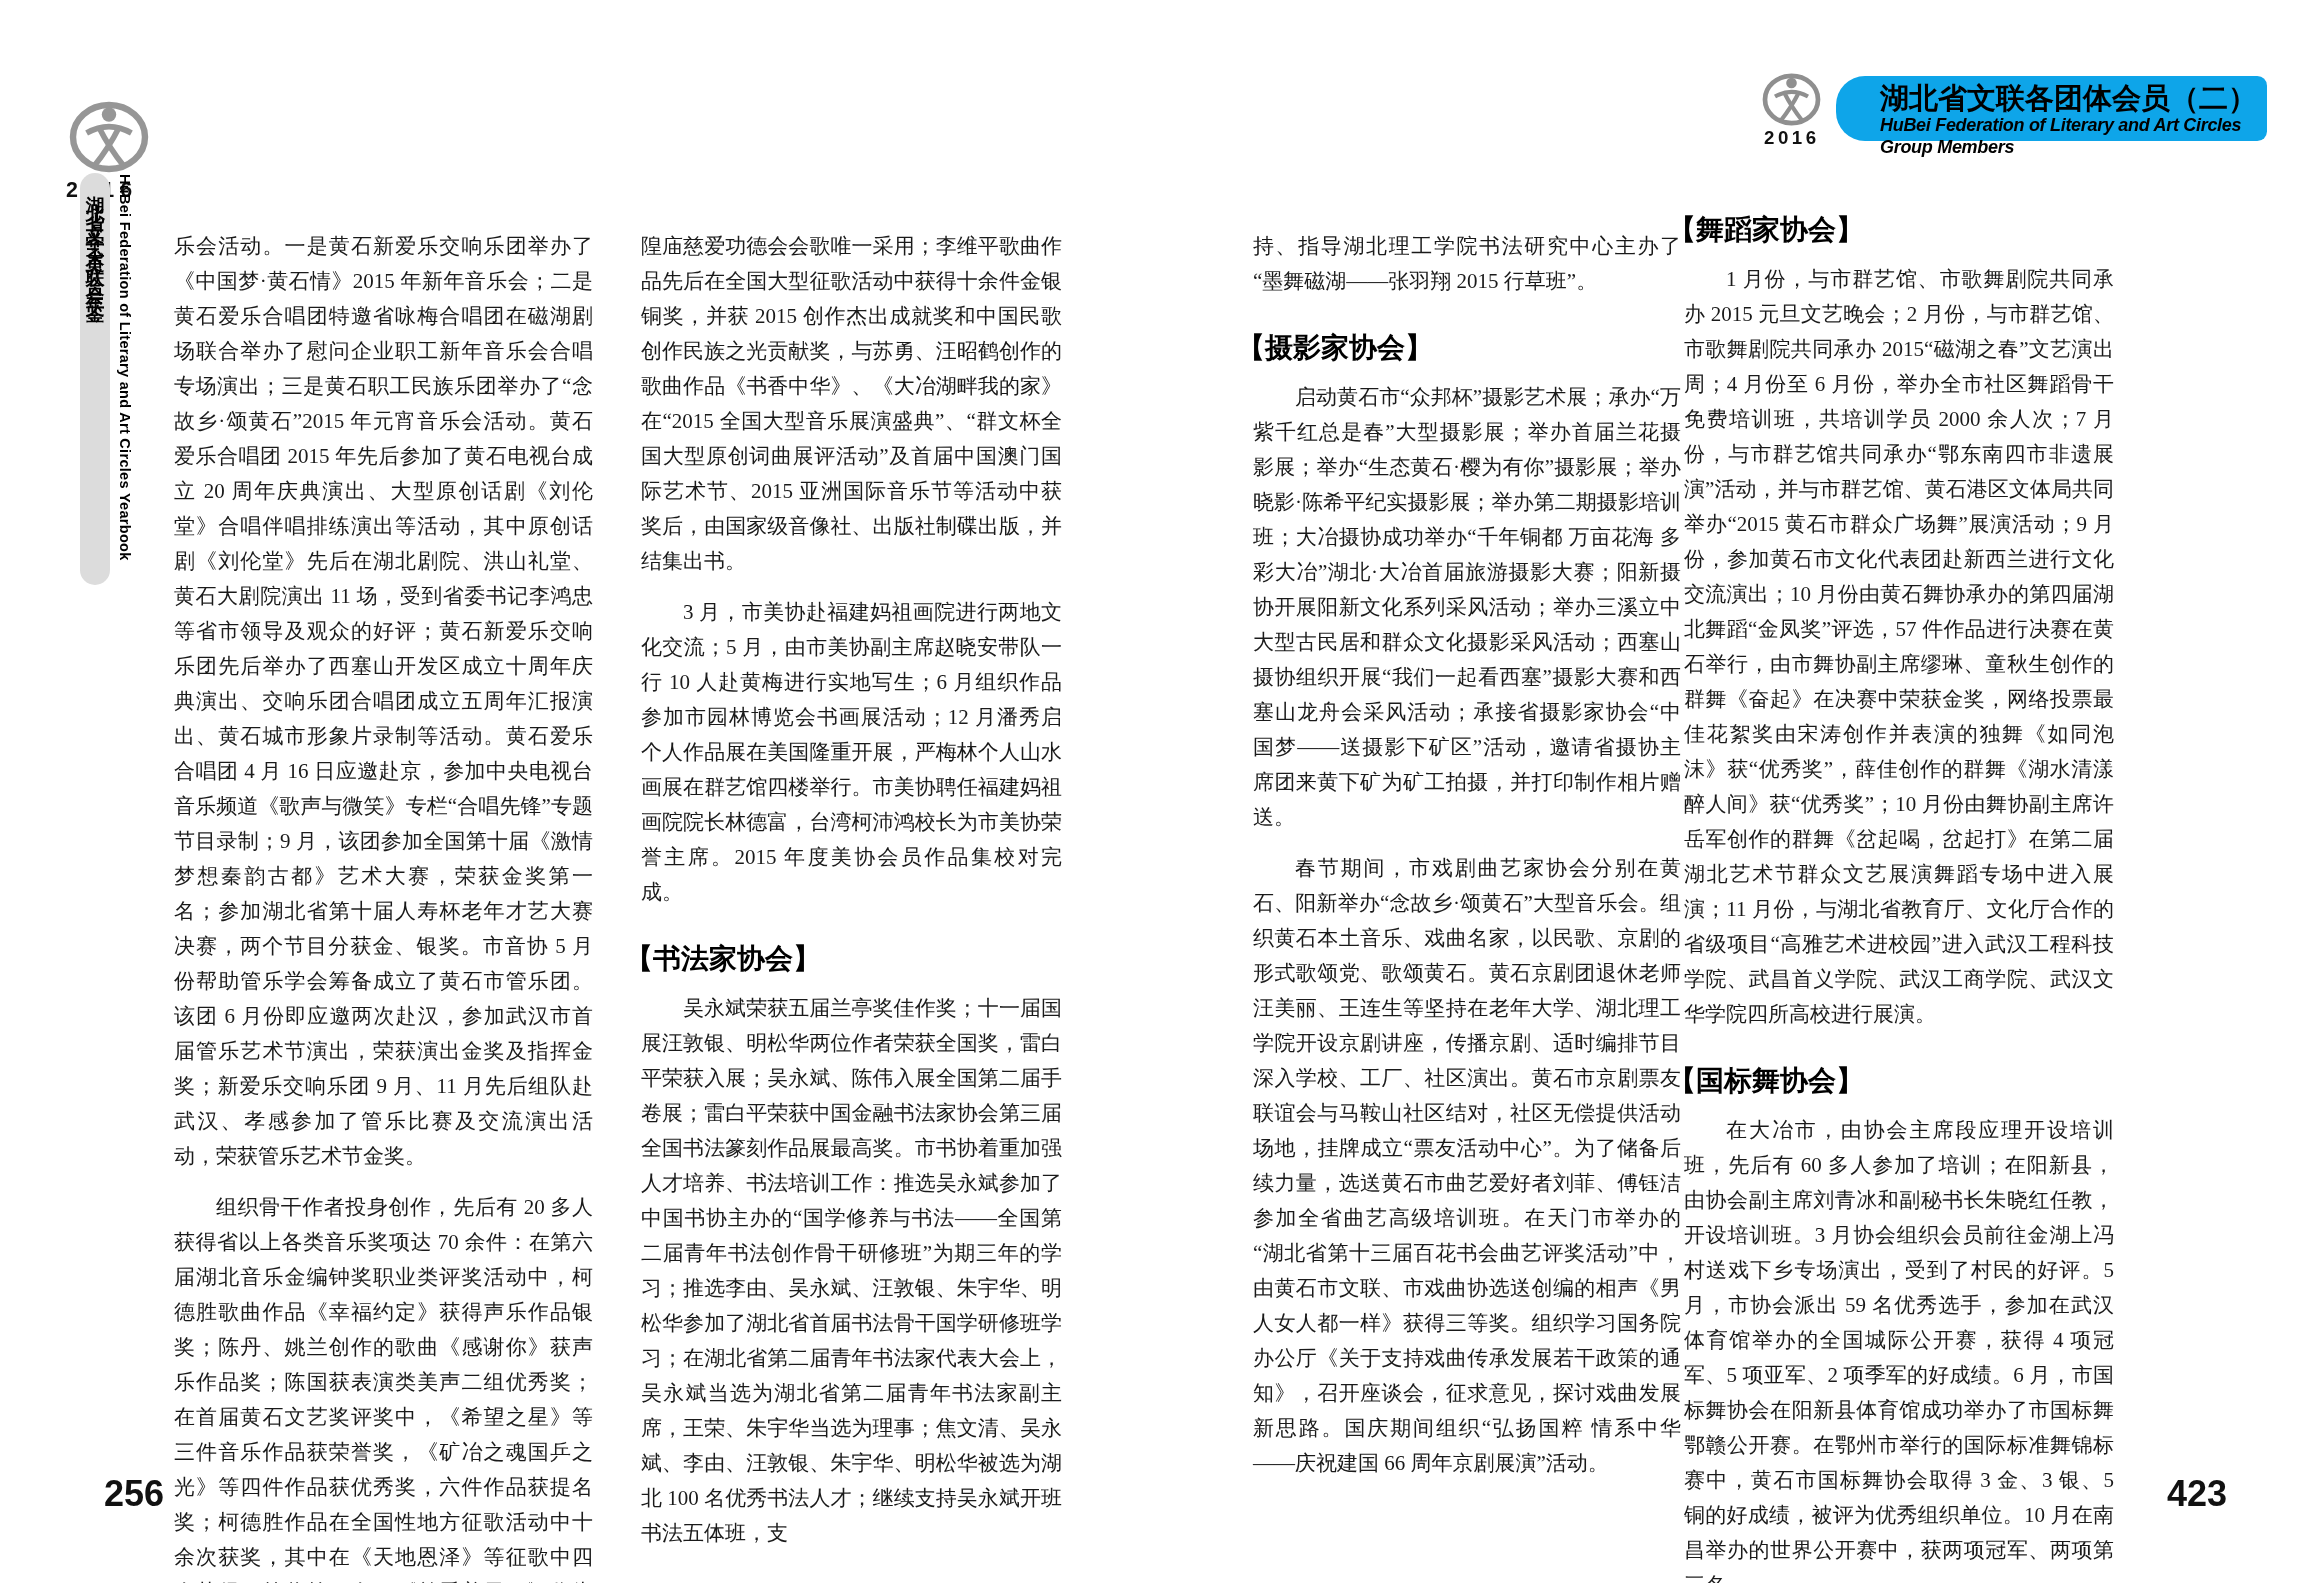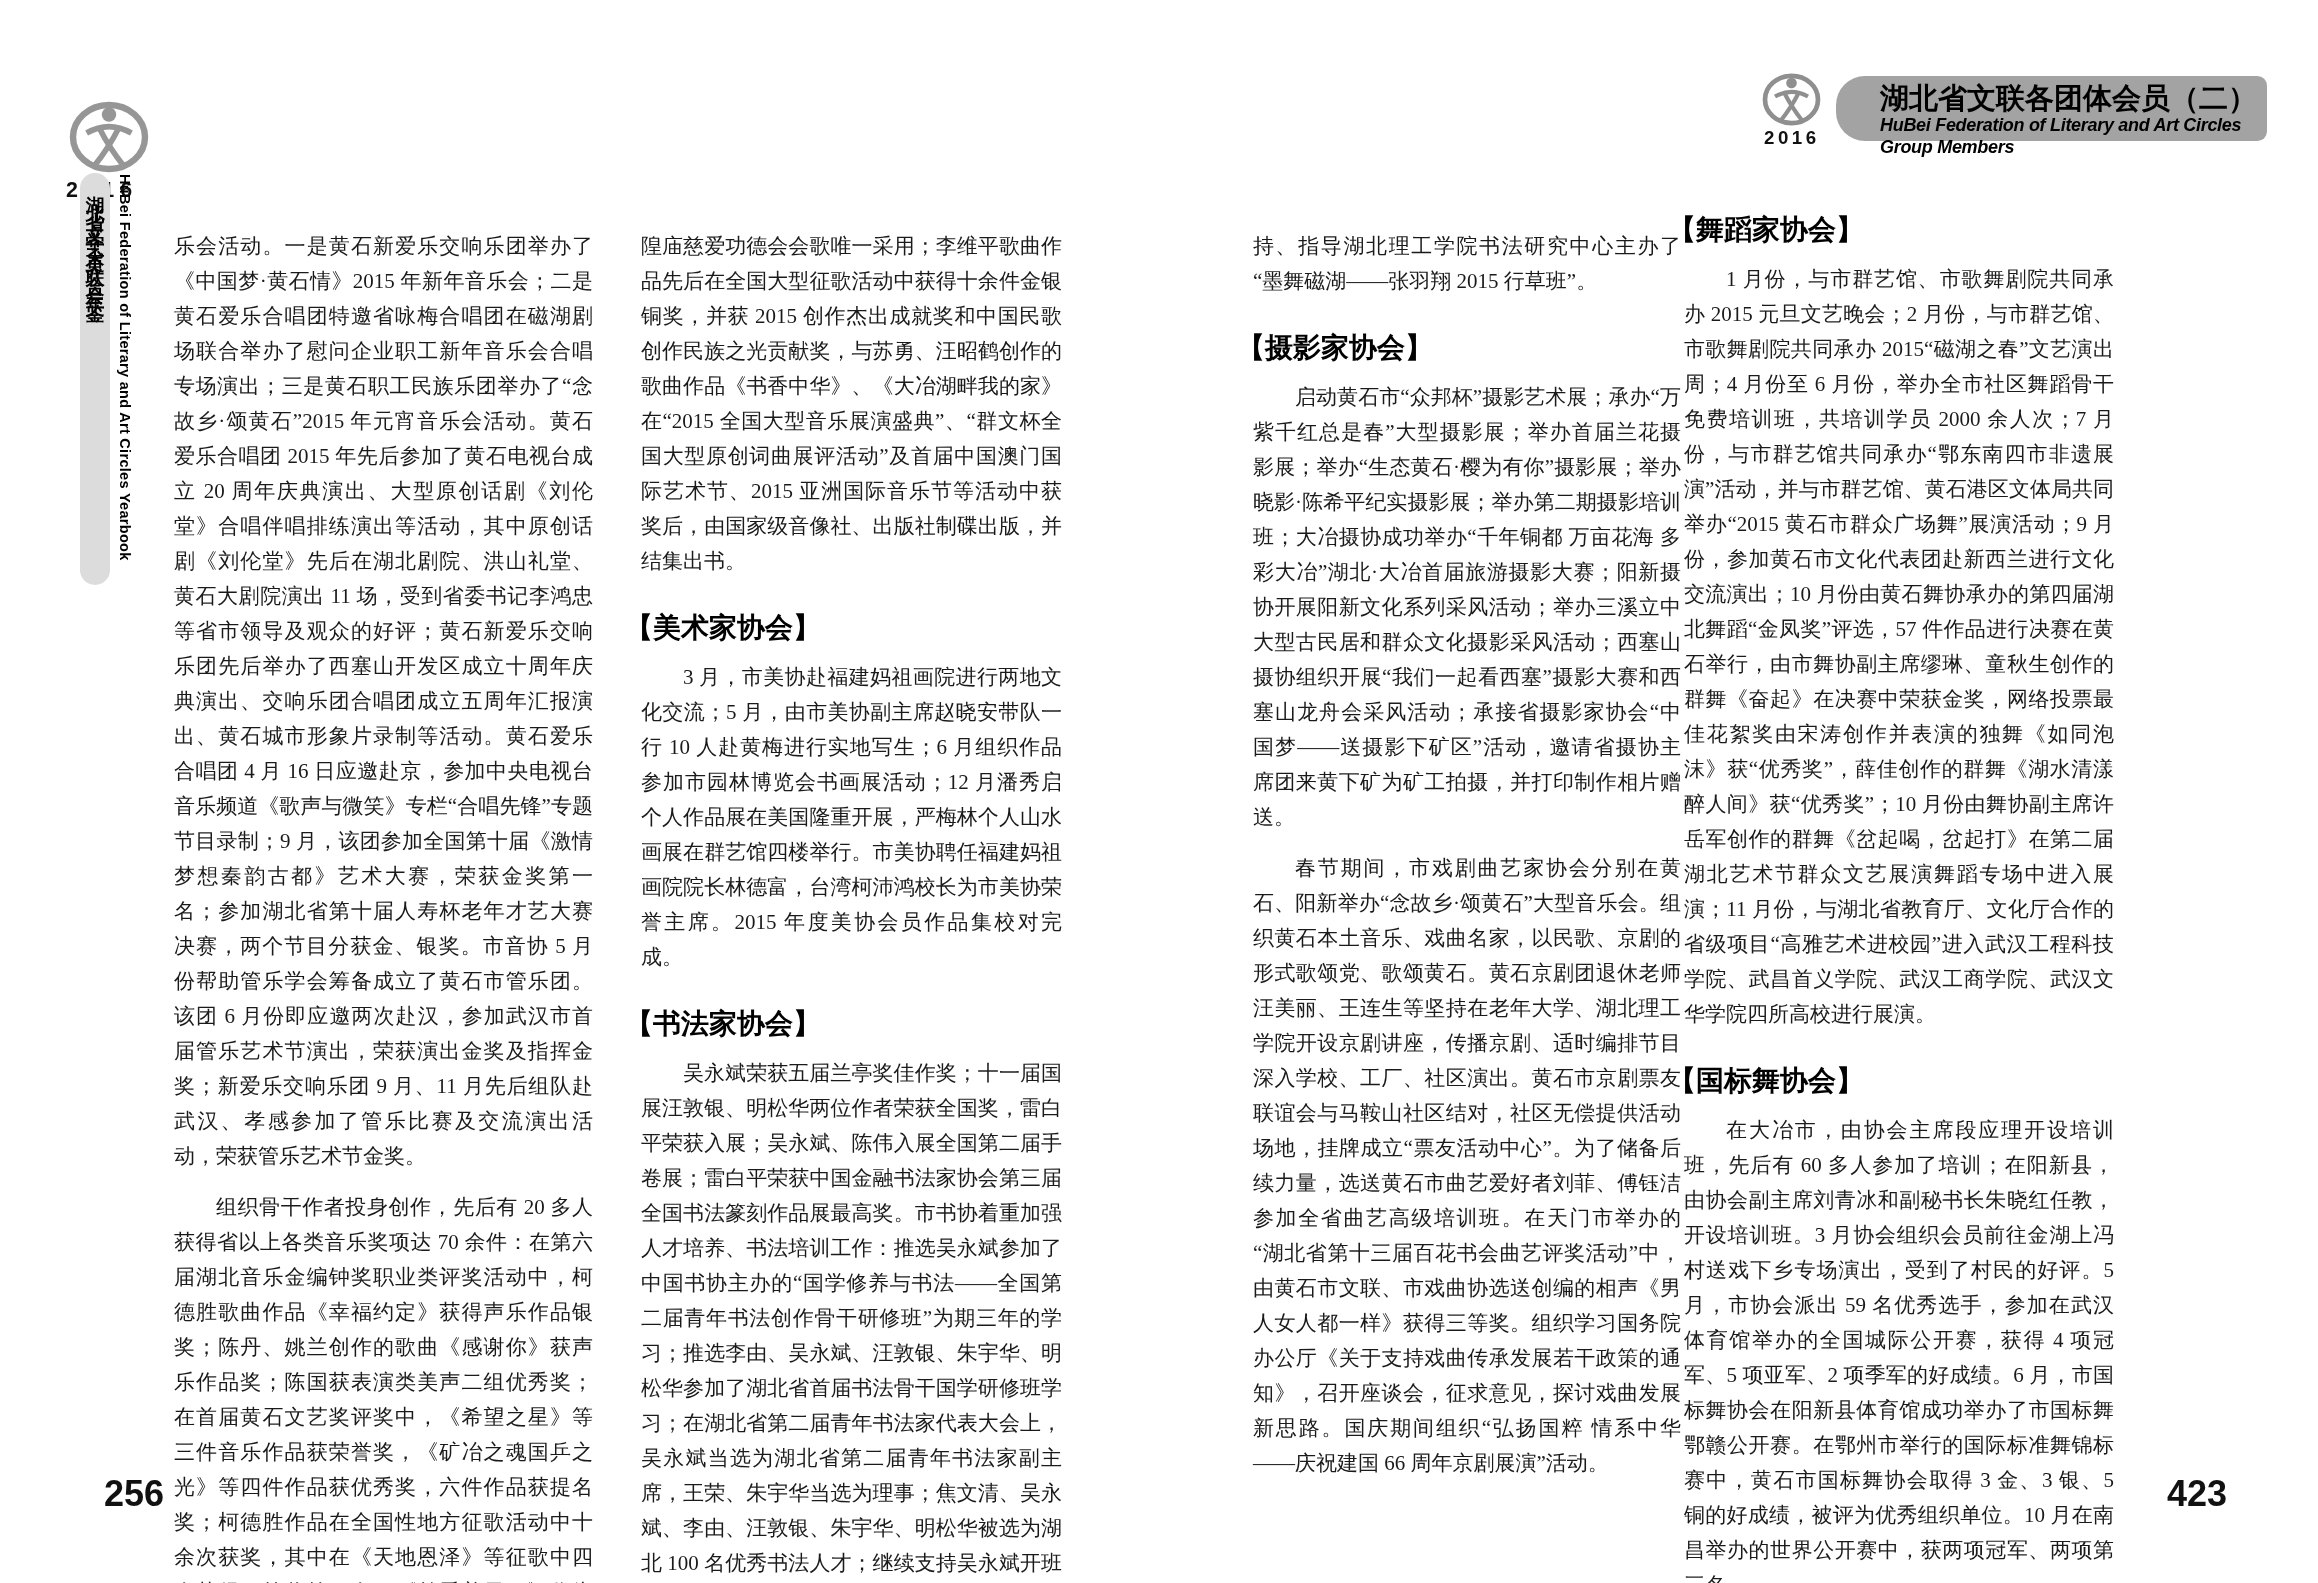--- a/index.html
+++ b/index.html
@@ -39,21 +39,21 @@
 
   
   .logo-right { position:absolute; left:1762px; top:73px; width:59px; height:53px; }
   .logo-year-right {
     position:absolute; left:1764px; top:127px; width:69px;
     font-family:"Liberation Sans","DejaVu Sans",sans-serif;
     font-weight:bold; font-size:18.7px; letter-spacing:3.5px; color:#111;
   }
   .header-bar {
     position:absolute; left:1836px; top:76px; width:431px; height:65px;
-    background:#a3a3a3; border-radius:29px 9.7px 9.7px 29px;
+    background:#0ea5e9; border-radius:29px 9.7px 9.7px 29px;
     box-sizing:border-box; padding:5.5px 0 0 44px;
   }
   .header-title-cn {
     font-family:"Liberation Sans","DejaVu Sans",sans-serif;
     font-weight:bold; font-size:29px; line-height:32px; color:#000;
   }
   .header-title-en {
     font-family:"Liberation Sans","DejaVu Sans",sans-serif;
     font-weight:bold; font-size:18px; line-height:22px; color:#000;
     letter-spacing:-0.3px;
@@ -119,21 +119,20 @@
   <div class="header-title-cn">湖北省文联各团体会员（二）</div>
   <div class="header-title-en">HuBei Federation of Literary and Art Circles Group Members</div>
 </div>
 
 <div class="col" id="col1">
     <div class="para cont">乐会活动。一是黄石新爱乐交响乐团举办了《中国梦·黄石情》2015 年新年音乐会；二是黄石爱乐合唱团特邀省咏梅合唱团在磁湖剧场联合举办了慰问企业职工新年音乐会合唱专场演出；三是黄石职工民族乐团举办了“念故乡·颂黄石”2015 年元宵音乐会活动。黄石爱乐合唱团 2015 年先后参加了黄石电视台成立 20 周年庆典演出、大型原创话剧《刘伦堂》合唱伴唱排练演出等活动，其中原创话剧《刘伦堂》先后在湖北剧院、洪山礼堂、黄石大剧院演出 11 场，受到省委书记李鸿忠等省市领导及观众的好评；黄石新爱乐交响乐团先后举办了西塞山开发区成立十周年庆典演出、交响乐团合唱团成立五周年汇报演出、黄石城市形象片录制等活动。黄石爱乐合唱团 4 月 16 日应邀赴京，参加中央电视台音乐频道《歌声与微笑》专栏“合唱先锋”专题节目录制；9 月，该团参加全国第十届《激情梦想秦韵古都》艺术大赛，荣获金奖第一名；参加湖北省第十届人寿杯老年才艺大赛决赛，两个节目分获金、银奖。市音协 5 月份帮助管乐学会筹备成立了黄石市管乐团。该团 6 月份即应邀两次赴汉，参加武汉市首届管乐艺术节演出，荣获演出金奖及指挥金奖；新爱乐交响乐团 9 月、11 月先后组队赴武汉、孝感参加了管乐比赛及交流演出活动，荣获管乐艺术节金奖。</div>
     <div class="para">组织骨干作者投身创作，先后有 20 多人获得省以上各类音乐奖项达 70 余件：在第六届湖北音乐金编钟奖职业类评奖活动中，柯德胜歌曲作品《幸福约定》获得声乐作品银奖；陈丹、姚兰创作的歌曲《感谢你》获声乐作品奖；陈国获表演类美声二组优秀奖；在首届黄石文艺奖评奖中，《希望之星》等三件音乐作品获荣誉奖，《矿冶之魂国乒之光》等四件作品获优秀奖，六件作品获提名奖；柯德胜作品在全国性地方征歌活动中十余次获奖，其中在《天地恩泽》等征歌中四次获得一等奖第一名，《慈爱普天下》作为上海城</div>
   </div>
 <div class="col" id="col2">
     <div class="para cont">隍庙慈爱功德会会歌唯一采用；李维平歌曲作品先后在全国大型征歌活动中获得十余件金银铜奖，并获 2015 创作杰出成就奖和中国民歌创作民族之光贡献奖，与苏勇、汪昭鹤创作的歌曲作品《书香中华》、《大冶湖畔我的家》在“2015 全国大型音乐展演盛典”、“群文杯全国大型原创词曲展评活动”及首届中国澳门国际艺术节、2015 亚洲国际音乐节等活动中获奖后，由国家级音像社、出版社制碟出版，并结集出书。</div>
-    <div class="sec-heading">【美术家协会】</div>
     <div class="para">3 月，市美协赴福建妈祖画院进行两地文化交流；5 月，由市美协副主席赵晓安带队一行 10 人赴黄梅进行实地写生；6 月组织作品参加市园林博览会书画展活动；12 月潘秀启个人作品展在美国隆重开展，严梅林个人山水画展在群艺馆四楼举行。市美协聘任福建妈祖画院院长林德富，台湾柯沛鸿校长为市美协荣誉主席。2015 年度美协会员作品集校对完成。</div>
     <div class="sec-heading">【书法家协会】</div>
     <div class="para">吴永斌荣获五届兰亭奖佳作奖；十一届国展汪敦银、明松华两位作者荣获全国奖，雷白平荣获入展；吴永斌、陈伟入展全国第二届手卷展；雷白平荣获中国金融书法家协会第三届全国书法篆刻作品展最高奖。市书协着重加强人才培养、书法培训工作：推选吴永斌参加了中国书协主办的“国学修养与书法——全国第二届青年书法创作骨干研修班”为期三年的学习；推选李由、吴永斌、汪敦银、朱宇华、明松华参加了湖北省首届书法骨干国学研修班学习；在湖北省第二届青年书法家代表大会上，吴永斌当选为湖北省第二届青年书法家副主席，王荣、朱宇华当选为理事；焦文清、吴永斌、李由、汪敦银、朱宇华、明松华被选为湖北 100 名优秀书法人才；继续支持吴永斌开班书法五体班，支</div>
   </div>
 <div class="col" id="col3">
     <div class="para cont">持、指导湖北理工学院书法研究中心主办了“墨舞磁湖——张羽翔 2015 行草班”。</div>
     <div class="sec-heading">【摄影家协会】</div>
     <div class="para">启动黄石市“众邦杯”摄影艺术展；承办“万紫千红总是春”大型摄影展；举办首届兰花摄影展；举办“生态黄石·樱为有你”摄影展；举办晓影·陈希平纪实摄影展；举办第二期摄影培训班；大冶摄协成功举办“千年铜都 万亩花海 多彩大冶”湖北·大冶首届旅游摄影大赛；阳新摄协开展阳新文化系列采风活动；举办三溪立中大型古民居和群众文化摄影采风活动；西塞山摄协组织开展“我们一起看西塞”摄影大赛和西塞山龙舟会采风活动；承接省摄影家协会“中国梦——送摄影下矿区”活动，邀请省摄协主席团来黄下矿为矿工拍摄，并打印制作相片赠送。</div>
     <div class="para">春节期间，市戏剧曲艺家协会分别在黄石、阳新举办“念故乡·颂黄石”大型音乐会。组织黄石本土音乐、戏曲名家，以民歌、京剧的形式歌颂党、歌颂黄石。黄石京剧团退休老师汪美丽、王连生等坚持在老年大学、湖北理工学院开设京剧讲座，传播京剧、适时编排节目深入学校、工厂、社区演出。黄石市京剧票友联谊会与马鞍山社区结对，社区无偿提供活动场地，挂牌成立“票友活动中心”。为了储备后续力量，选送黄石市曲艺爱好者刘菲、傅钰洁参加全省曲艺高级培训班。在天门市举办的“湖北省第十三届百花书会曲艺评奖活动”中，由黄石市文联、市戏曲协选送创编的相声《男人女人都一样》获得三等奖。组织学习国务院办公厅《关于支持戏曲传承发展若干政策的通知》，召开座谈会，征求意见，探讨戏曲发展新思路。国庆期间组织“弘扬国粹 情系中华——庆祝建国 66 周年京剧展演”活动。</div>
   </div>

